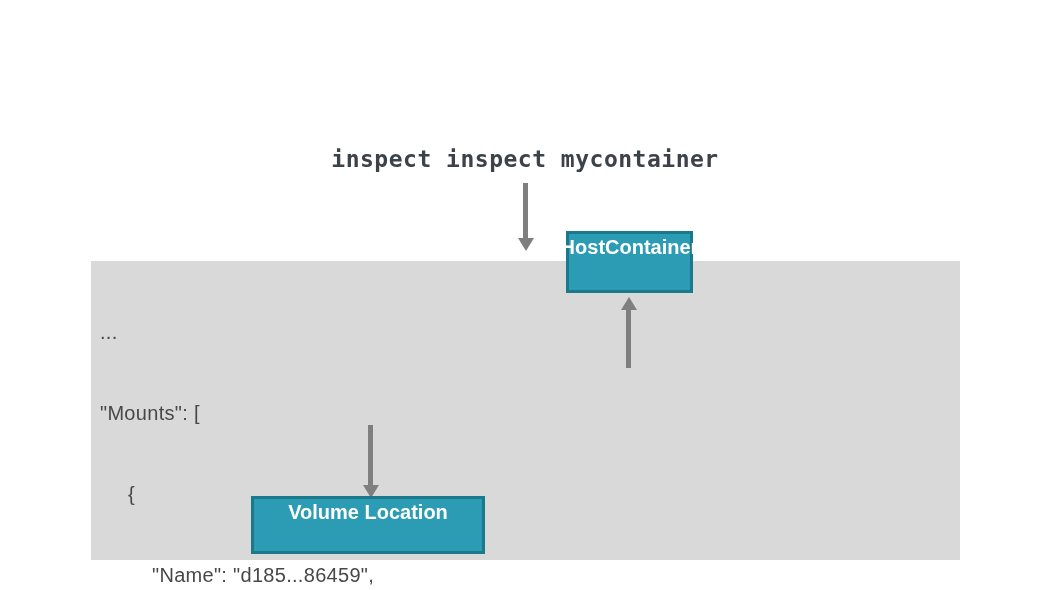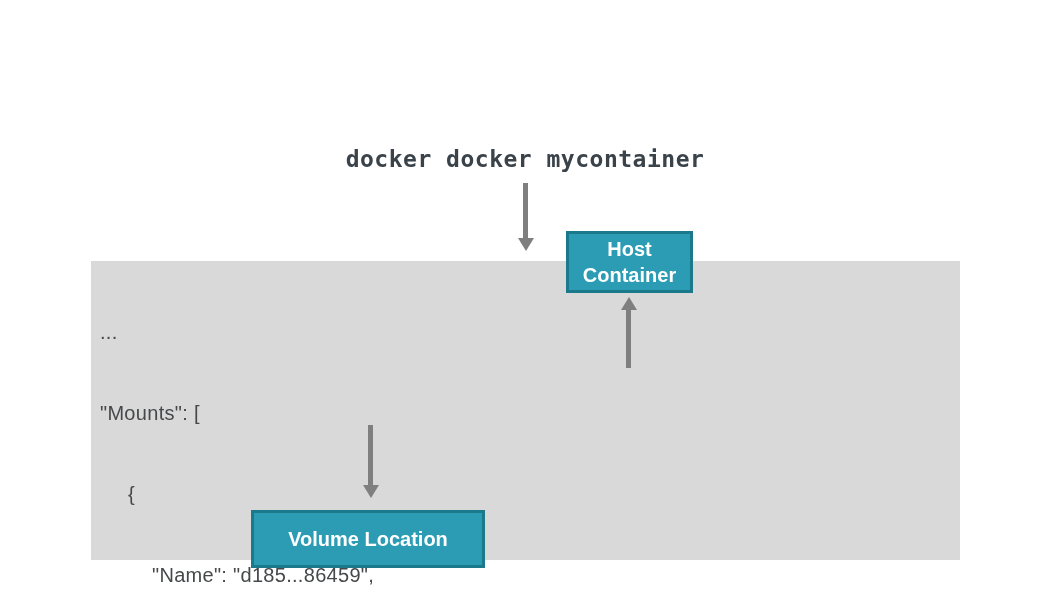--- a/index.html
+++ b/index.html
@@ -57,25 +57,25 @@
     position: absolute;
     box-sizing: border-box;
     background: var(--teal, #2b9cb3);
     border: 3px solid var(--teal-border, #1a7a8c);
     color: #ffffff;
     font-weight: bold;
     font-size: 20px;
     line-height: 26px;
     text-align: center;
     display: flex;
-    flex-direction: column;
+    flex-direction: row;
     justify-content: center;
   }
   .callout.host   { left: 566px; top: 231px; width: 127px; height: 62px; }
-  .callout.volume { left: 251px; top: 510px; width: 234px; height: 58px; }
+  .callout.volume { left: 251px; top: 496px; width: 234px; height: 58px; }
   
   .arrow {
     position: absolute;
     width: 17px;
     display: flex;
     flex-direction: column;
     align-items: center;
   }
   .arrow .shaft {
     width: 5px;
@@ -96,21 +96,21 @@
   }
   .arrow.a-title  { left: 517px; top: 183px; height: 68px; }
   .arrow.a-host   { left: 620px; top: 297px; height: 71px; }
   .arrow.a-volume { left: 362px; top: 425px; height: 73px; }
 </style>
 </head>
 <body>
 
 <div class="canvas">
 
-  <div class="cmd-title">docker docker mycontainer</div>
+  <div class="cmd-title">inspect inspect mycontainer</div>
 
   <div class="arrow a-title">
     <div class="shaft"></div>
     <div class="head-down"></div>
   </div>
 
   <div class="panel">
     <div class="code">
       <div class="line indent0">...</div>
       <div class="line indent0">"Mounts": [</div>

